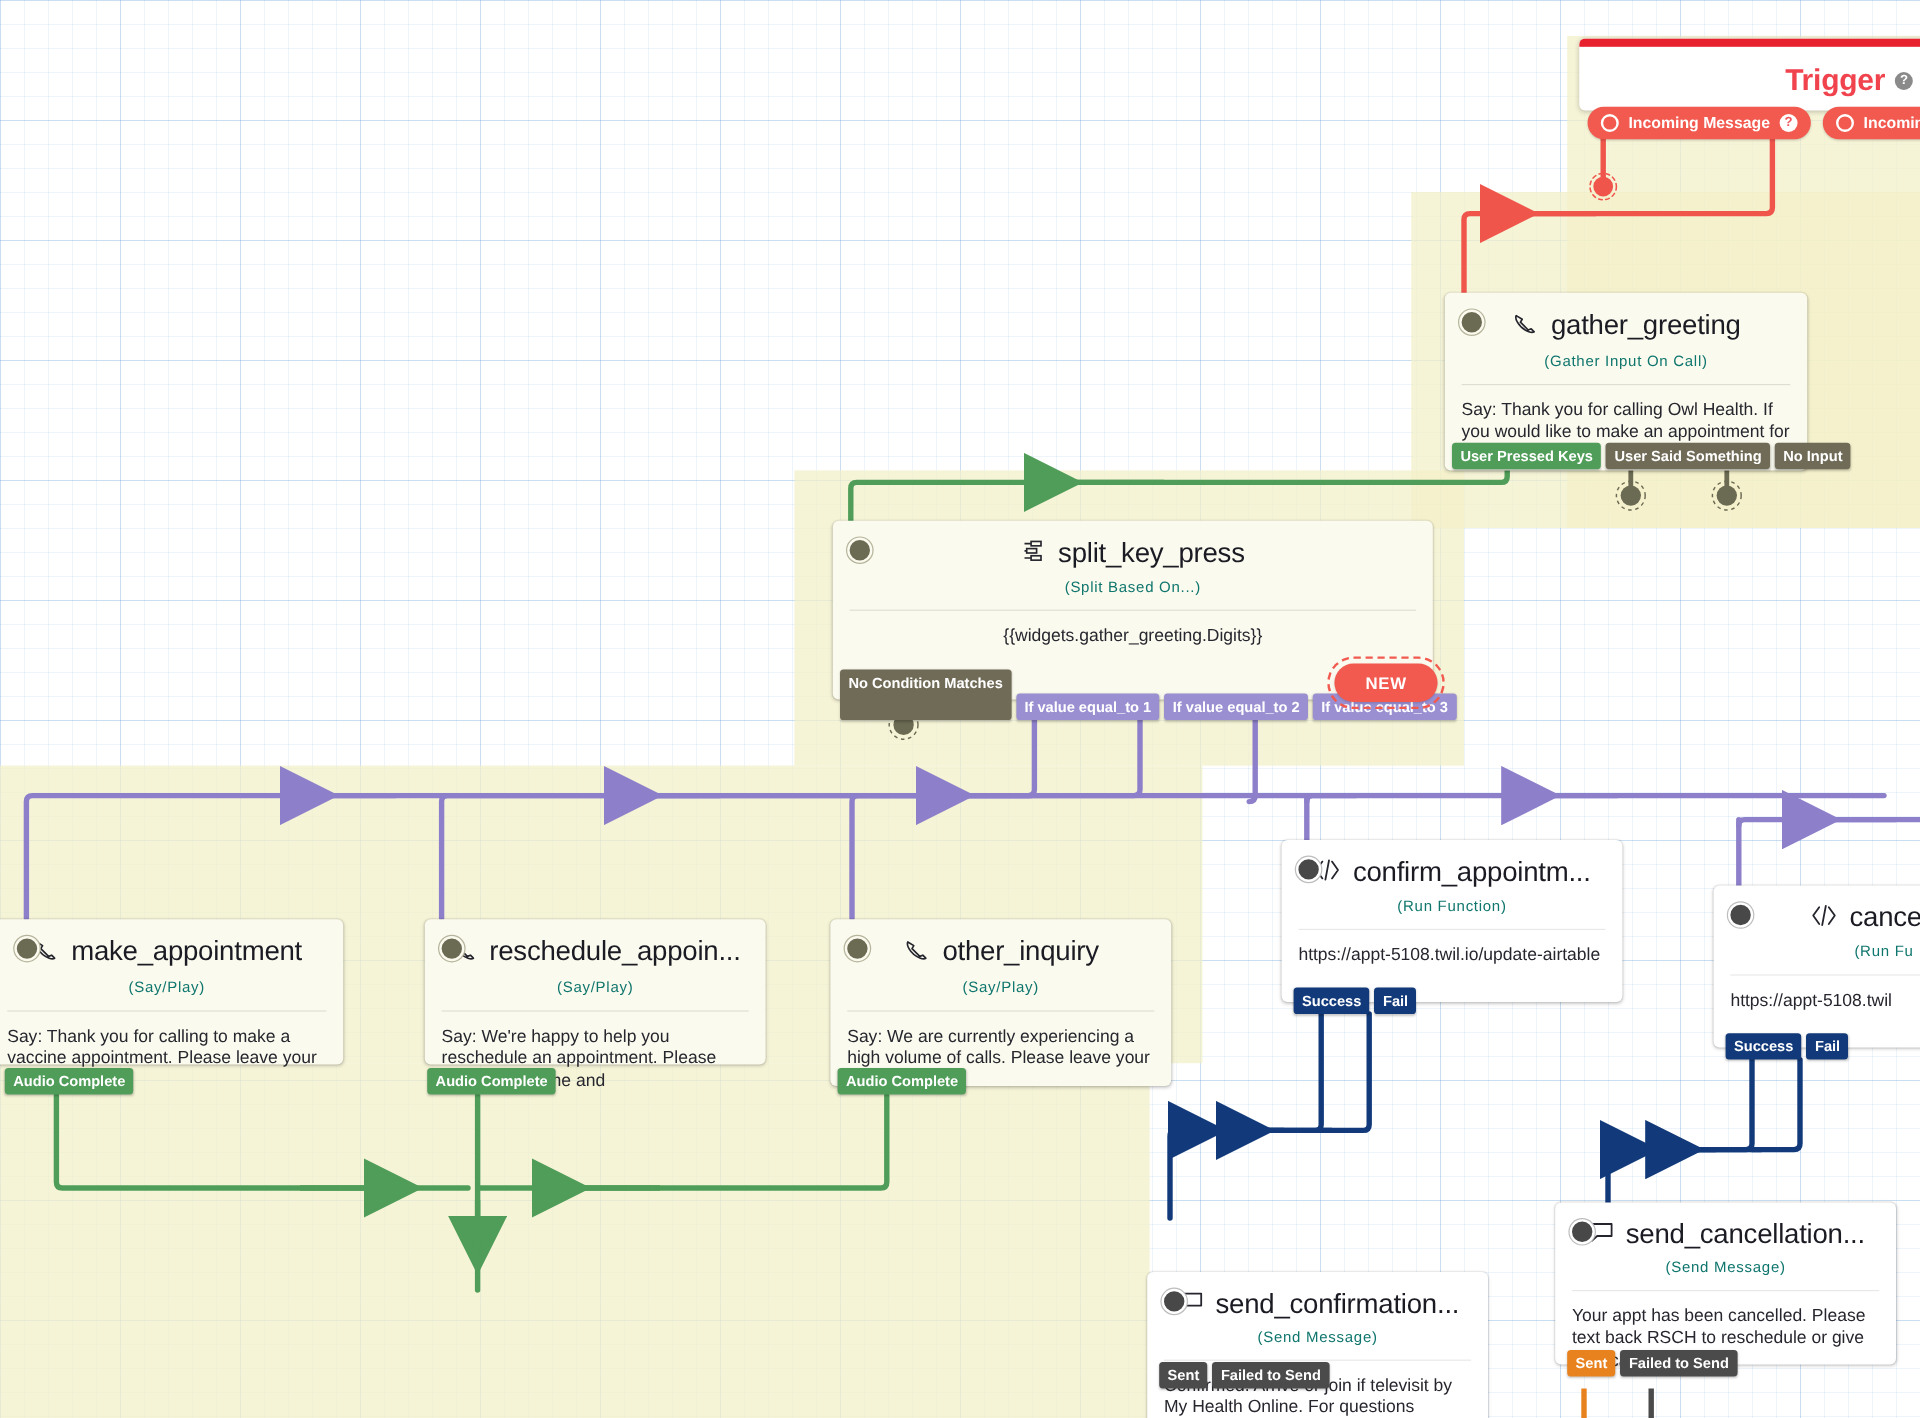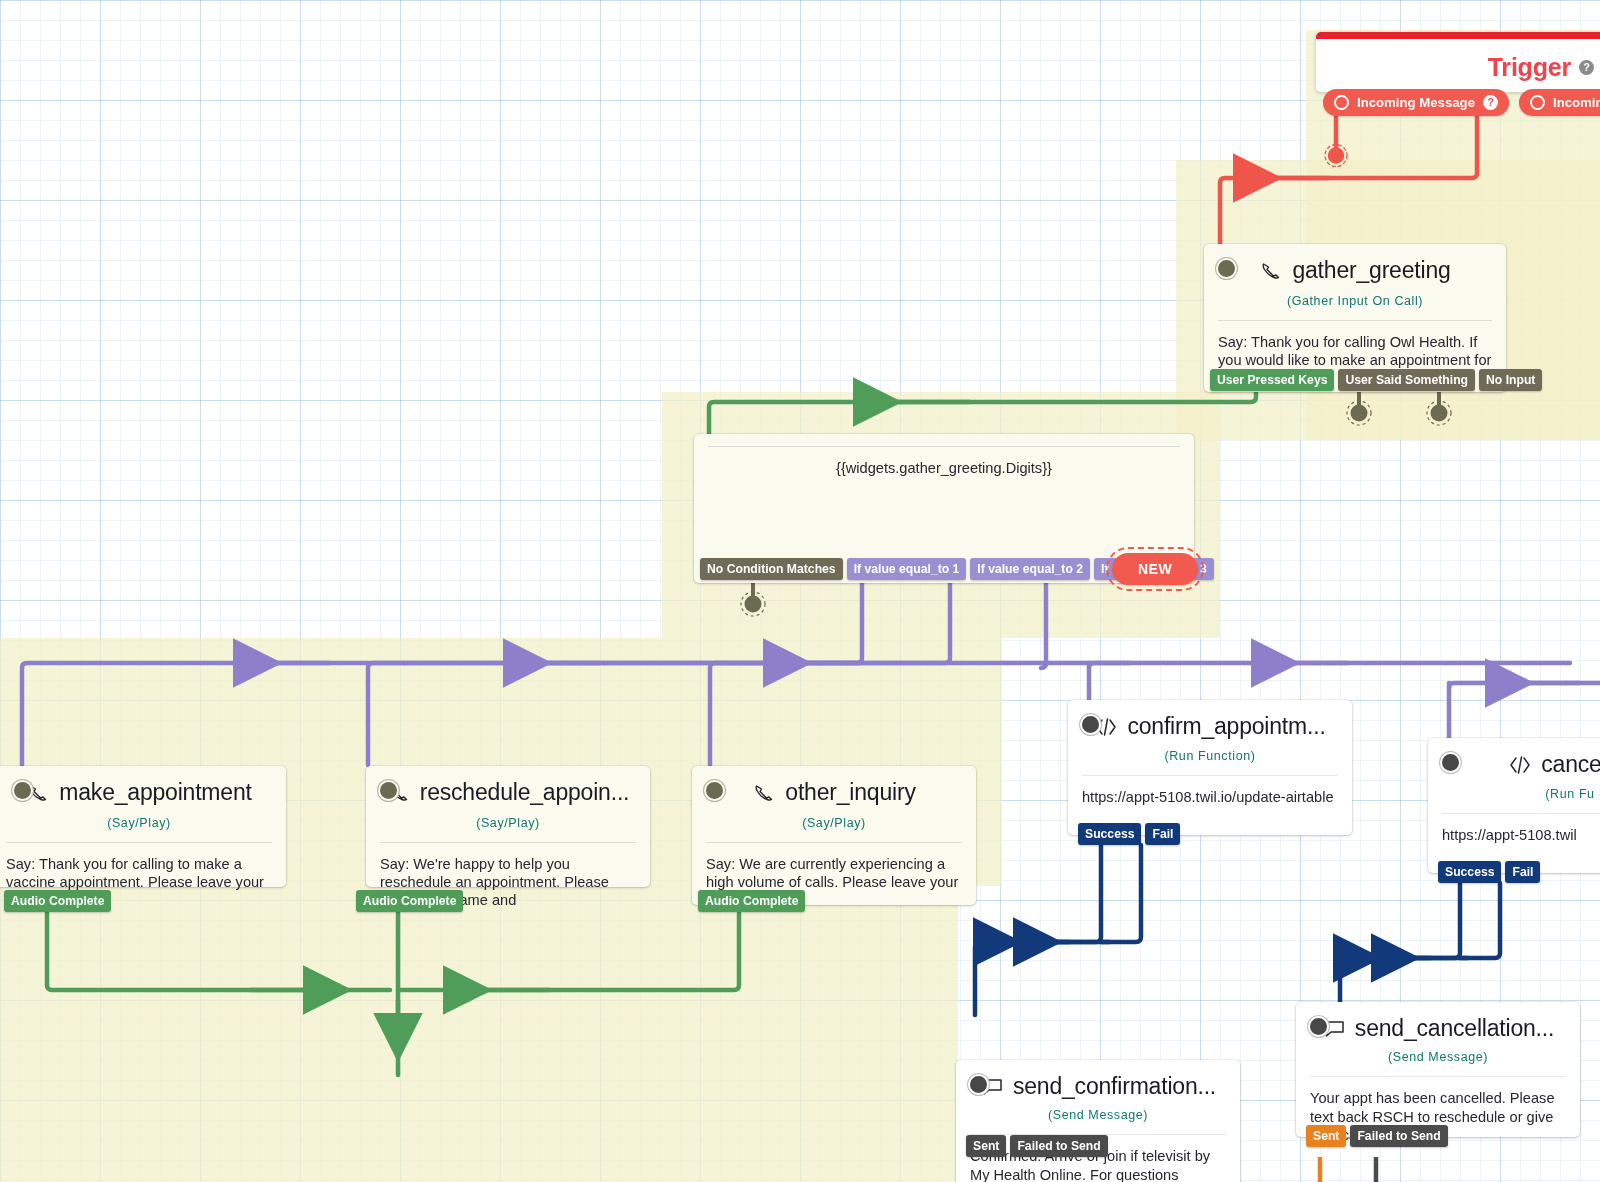--- a/index.html
+++ b/index.html
@@ -29,21 +29,21 @@
     box-shadow:0 1px 3px rgba(0,0,0,.20),0 0 0 1px rgba(0,0,0,.05);
   }
   .node.white{background:#ffffff;}
   .node .hdr{position:relative;padding:14px 14px 0 14px;text-align:center;}
   .node .dot{
     position:absolute;left:12px;top:14px;width:17px;height:17px;border-radius:50%;
     background:#6b6a52;border:2px solid #fbfaee;box-shadow:0 0 0 1px #b5b49c;
   }
   .node.white .dot{background:#484848;border-color:#fff;box-shadow:0 0 0 1px #bdbdbd;}
   .node .title{
-    display:inline-flex;align-items:center;gap:9px;justify-content:center;
+    display:inline-flex;gap:9px;justify-content:center;
     font-size:23px;color:#1b1b24;font-weight:400;letter-spacing:-.2px;
     white-space:nowrap;line-height:1.1;
   }
   .node .subtitle{
     margin-top:7px;font-size:12.5px;color:#0f766e;letter-spacing:.6px;text-align:center;
   }
   .node .divider{height:1px;background:rgba(0,0,0,.11);margin:12px 14px 0 14px;}
   .node.white .divider{background:rgba(0,0,0,.09);}
   .node .body{
     padding:12px 14px 16px 14px;font-size:14.6px;line-height:1.26;color:#26262e;
@@ -51,21 +51,21 @@
   }
   .node .body.center{text-align:center;}
   
   .chips{position:absolute;display:flex;gap:4px;}
   .chip{
     padding:4px 7px;border-radius:3px;font-size:12.2px;font-weight:700;color:#fff;
     white-space:nowrap;line-height:1.15;box-shadow:0 1px 2px rgba(0,0,0,.22);
   }
   .chip.grey{background:#706b57;}
   .chip.green{background:#4f9d58;}
-  .chip.purple{background:#9a8fd1;}
+  .chip.purple{background:#9a8fd1;margin-top:20px;}
   .chip.navy{background:#123a7a;}
   .chip.dgrey{background:#4b4b4b;}
   .chip.orange{background:#e8821e;}
   
   #trigger{
     position:absolute;background:#ffffff;border-radius:5px;
     box-shadow:0 1px 4px rgba(0,0,0,.22);overflow:hidden;
   }
   #trigger .bar{height:7px;background:#e8212f;}
   #trigger .tt{
@@ -237,20 +237,33 @@
     <div class="divider"></div>
     <div class="body">Say: Thank you for calling Owl Health. If you would like to make an appointment for a</div>
   </div>
   <div class="chips" style="left:1210px;top:369px;">
     <span class="chip green">User Pressed Keys</span>
     <span class="chip grey">User Said Something</span>
     <span class="chip grey">No Input</span>
   </div>
 
   <div class="node" style="left:694px;top:434px;width:500px;height:149px;">
+    <div class="hdr">
+      <span class="dot"></span>
+      <span class="title">
+        <svg class="ic" width="22" height="22" viewBox="0 0 24 24" fill="none" stroke="#25252e" stroke-width="1.5">
+          <rect x="9" y="3.5" width="9" height="4"></rect>
+            <rect x="5" y="10" width="9" height="4"></rect>
+            <rect x="9" y="16.5" width="9" height="4"></rect>
+          <path d="M3 5.5 L9 5.5 M3 12 L5 12 M3 18.5 L9 18.5"></path>
+        </svg>
+        <span>split_key_press</span>
+      </span>
+      <div class="subtitle">(Split Based On...)</div>
+    </div>
     <div class="divider"></div>
     <div class="body center">{{widgets.gather_greeting.Digits}}</div>
   </div>
   <div class="chips" style="left:700px;top:558px;border-radius:11px;">
     <span class="chip grey">No Condition Matches</span>
     <span class="chip purple">If value equal_to 1</span>
     <span class="chip purple">If value equal_to 2</span>
     <span class="chip purple">If value equal_to 3</span>
   </div>
   <div id="newpill" style="left:1112px;top:553px;">NEW</div>
@@ -266,21 +279,21 @@
       </span>
       <div class="subtitle">(Say/Play)</div>
     </div>
     <div class="divider"></div>
     <div class="body">Say: Thank you for calling to make a vaccine appointment. Please leave your name and</div>
   </div>
   <div class="chips" style="left:4px;top:890px;">
     <span class="chip green">Audio Complete</span>
   </div>
 
-  <div class="node" style="left:366px;top:766px;width:284px;height:121px;">
+  <div class="node" style="left:354px;top:766px;width:284px;height:121px;">
     <div class="hdr">
       <span class="dot"></span>
       <span class="title">
         <svg class="ic" width="24" height="24" viewBox="0 0 24 24" fill="none" stroke="#25252e" stroke-width="1.4">
           <path d="M4.5 5 C4.5 5 3.5 7 5.5 10.5 C7.5 14 11 17 15 18.5 C18 19.6 19.5 18.5 19.5 18.5 L17 16 L14.5 17 L8 10.5 L9.5 8 Z" stroke-linejoin="round"></path>
         </svg>
         <span>reschedule_appoin...</span>
       </span>
       <div class="subtitle">(Say/Play)</div>
     </div>

